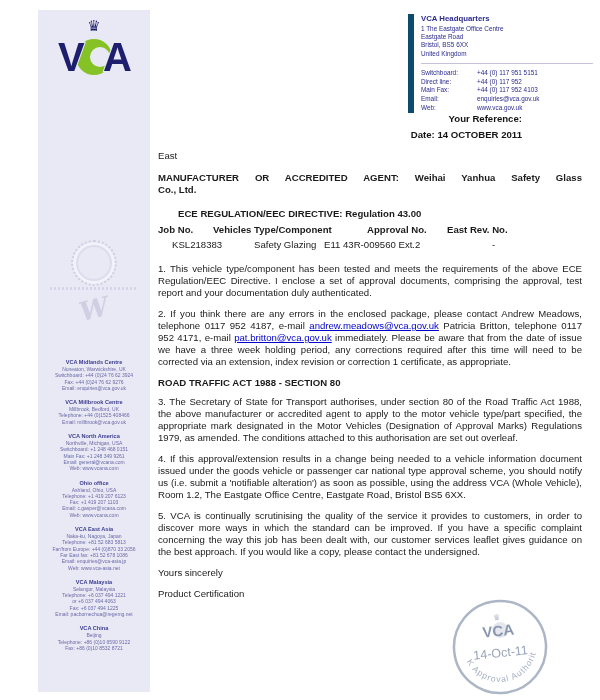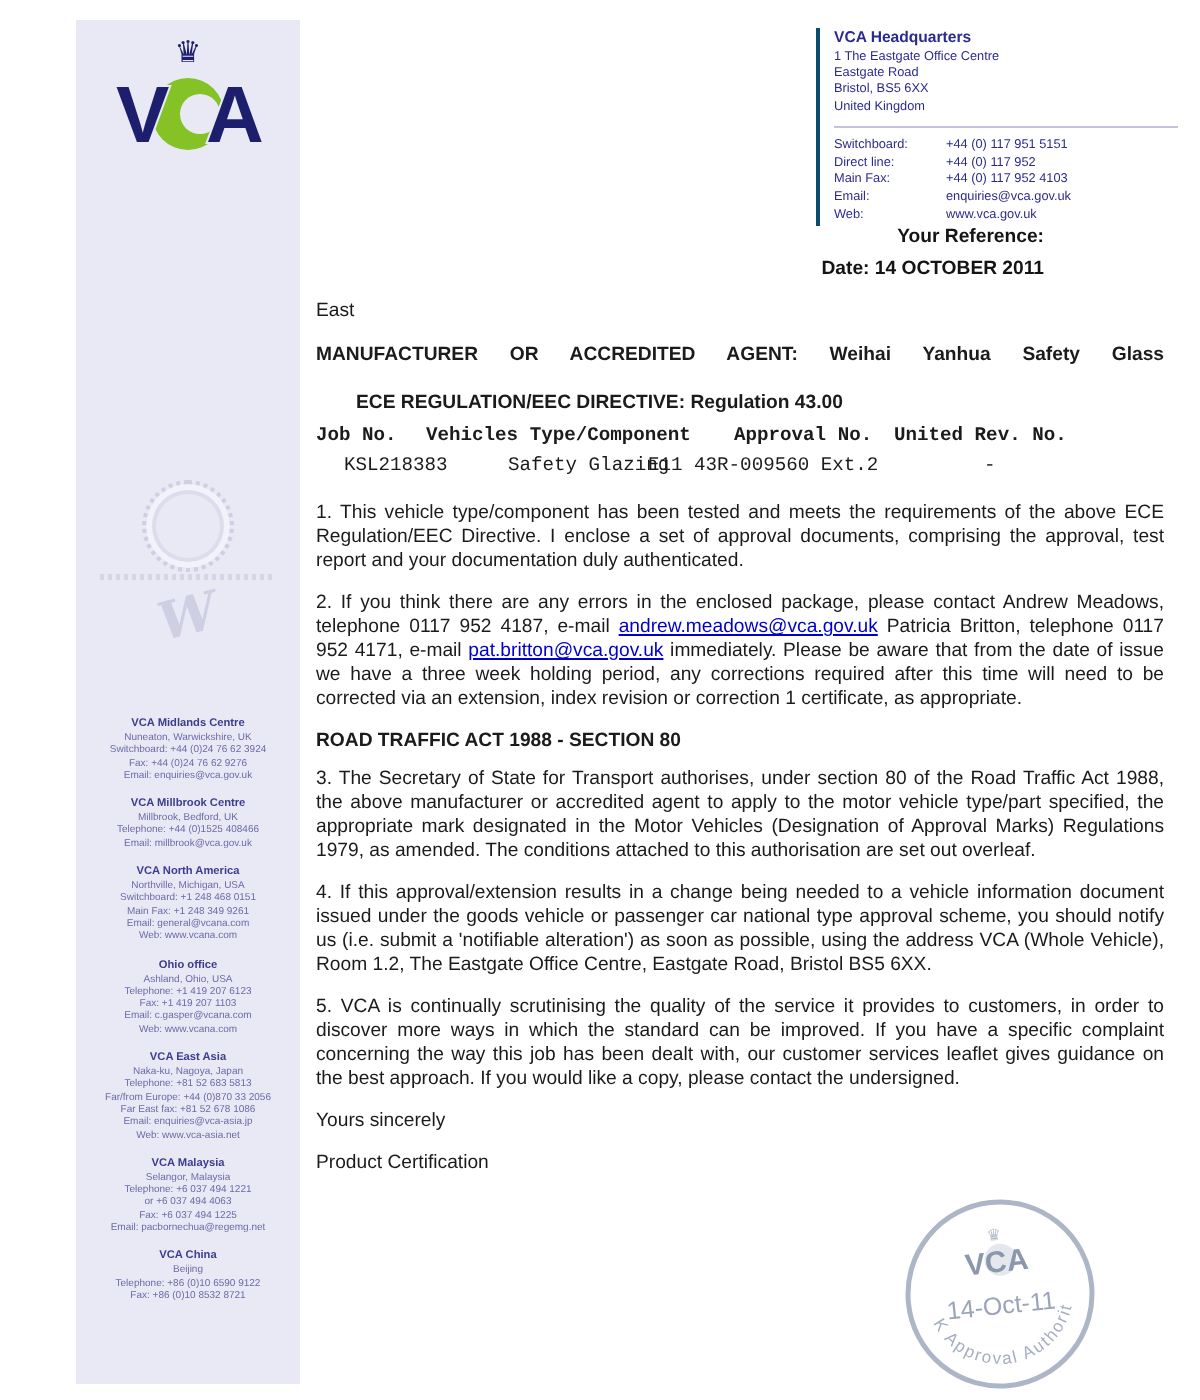--- a/index.html
+++ b/index.html
@@ -16,40 +16,40 @@
   .seal1-caption{position:absolute;top:277px;left:12px;right:12px;height:3px;
          background:repeating-linear-gradient(90deg,#d5d5e8 0 2px,transparent 2px 4px);}
   .seal2{position:absolute;top:286px;left:50%;transform:translateX(-50%) rotate(-14deg);
          font-family:"DejaVu Serif",serif;font-style:italic;font-weight:700;
          font-size:26px;line-height:26px;color:#cfcfe4;}
   .offices{position:absolute;top:348px;left:3px;right:3px;text-align:center;}
   .office{margin-bottom:7px;}
   .office-name{font-size:5.6px;line-height:8px;font-weight:700;color:#3c3c90;}
   .office-line{font-size:5px;line-height:6.3px;color:#6a6aa8;}
   
-  .hq{position:absolute;left:408px;top:14px;width:172px;border-left:2px solid #0c4a6e;
+  .hq{position:absolute;left:408px;top:14px;width:172px;border-left:6px solid #0c4a6e;
       padding-left:7px;color:#2b2b8e;}
   .hq-name{font-size:7.8px;font-weight:700;line-height:9px;margin-bottom:2px;}
   .hq-line{font-size:6.4px;line-height:8.2px;}
   .hq-divider{border-top:1px solid #c3c3dd;margin:5px 0;}
   .hq-row{display:flex;font-size:6.4px;line-height:8.8px;}
   .hq-label{width:56px;flex:none;}
   
   .ref{position:absolute;top:111px;right:78px;text-align:right;
        font-size:9.6px;font-weight:700;line-height:16px;color:#141414;}
   
   .content{position:absolute;left:158px;top:150px;width:424px;
            font-size:9.6px;line-height:12px;color:#1b1b1b;}
   .content p{margin:0 0 9px 0;text-align:justify;}
   .salutation{margin-bottom:10px !important;text-align:left !important;}
   .recipient{font-weight:700;margin-bottom:12px !important;}
   .force-justify{text-align:justify;text-align-last:justify;}
   .bold-heading{font-weight:700;margin:0 0 4px 0;text-align:left;padding-left:20px;}
   .section-heading{font-weight:700;margin:0 0 7px 0;text-align:left;}
-  .tbl{position:relative;height:30px;margin-bottom:9px;font-family:Liberation Mono, monospace;}
+  .tbl{position:relative;height:30px;margin-bottom:9px;}
   .tbl span{position:absolute;white-space:nowrap;}
   .tbl .hdr{top:0;font-weight:700;}
   .tbl .row{top:15px;padding-left:14px;}
   .hc0{left:0}.hc1{left:55px}.hc2{left:209px}.hc3{left:289px}
   .rc0{left:0}.rc1{left:82px}.rc2{left:152px}.rc3{left:320px}
   .email-link{color:#0000cc;text-decoration:underline;}
   .closing{margin-top:2px;text-align:left;}
   .signoff{margin-top:30px;text-align:left !important;}
   
   .stamp{position:absolute;left:450px;top:597px;width:100px;height:100px;transform:rotate(-6deg);}
@@ -160,29 +160,30 @@
 <div class="ref">
   <div>Your Reference:</div>
   <div>Date: 14 OCTOBER 2011</div>
 </div>
 
 <main class="content">
   <p class="salutation">East</p>
 
   <div class="recipient">
     <div class="force-justify">MANUFACTURER OR ACCREDITED AGENT: Weihai Yanhua Safety Glass</div>
+    <div>Co.,  Ltd.</div>
   </div>
 
   <div class="bold-heading">ECE REGULATION/EEC DIRECTIVE: Regulation 43.00</div>
 
   <div class="tbl" id="approval-table">
       <span class="hdr hc0">Job No.</span>
       <span class="hdr hc1">Vehicles Type/Component</span>
       <span class="hdr hc2">Approval No.</span>
-      <span class="hdr hc3">United Rev. No.</span>
+      <span class="hdr hc3">East Rev. No.</span>
       <span class="row rc0">KSL218383</span>
       <span class="row rc1">Safety Glazing</span>
       <span class="row rc2">E11 43R-009560 Ext.2</span>
       <span class="row rc3">-</span>
     </div>
 
   <p>1. This vehicle type/component has been tested and meets the requirements of the above ECE Regulation/EEC Directive. I enclose a set of approval documents, comprising the approval, test report and your documentation duly authenticated.</p>
 
   <p id="para2"><span>2. If you think there are any errors in the enclosed package, please contact Andrew Meadows, telephone 0117 952 4187, e-mail </span><a class="email-link" href="#">andrew.meadows@vca.gov.uk</a><span> Patricia Britton, telephone 0117 952 4171, e-mail </span><a class="email-link" href="#">pat.britton@vca.gov.uk</a><span> immediately. Please be aware that from the date of issue we have a three week holding period, any corrections required after this time will need to be corrected via an extension, index revision or correction 1 certificate, as appropriate.</span></p>
 

